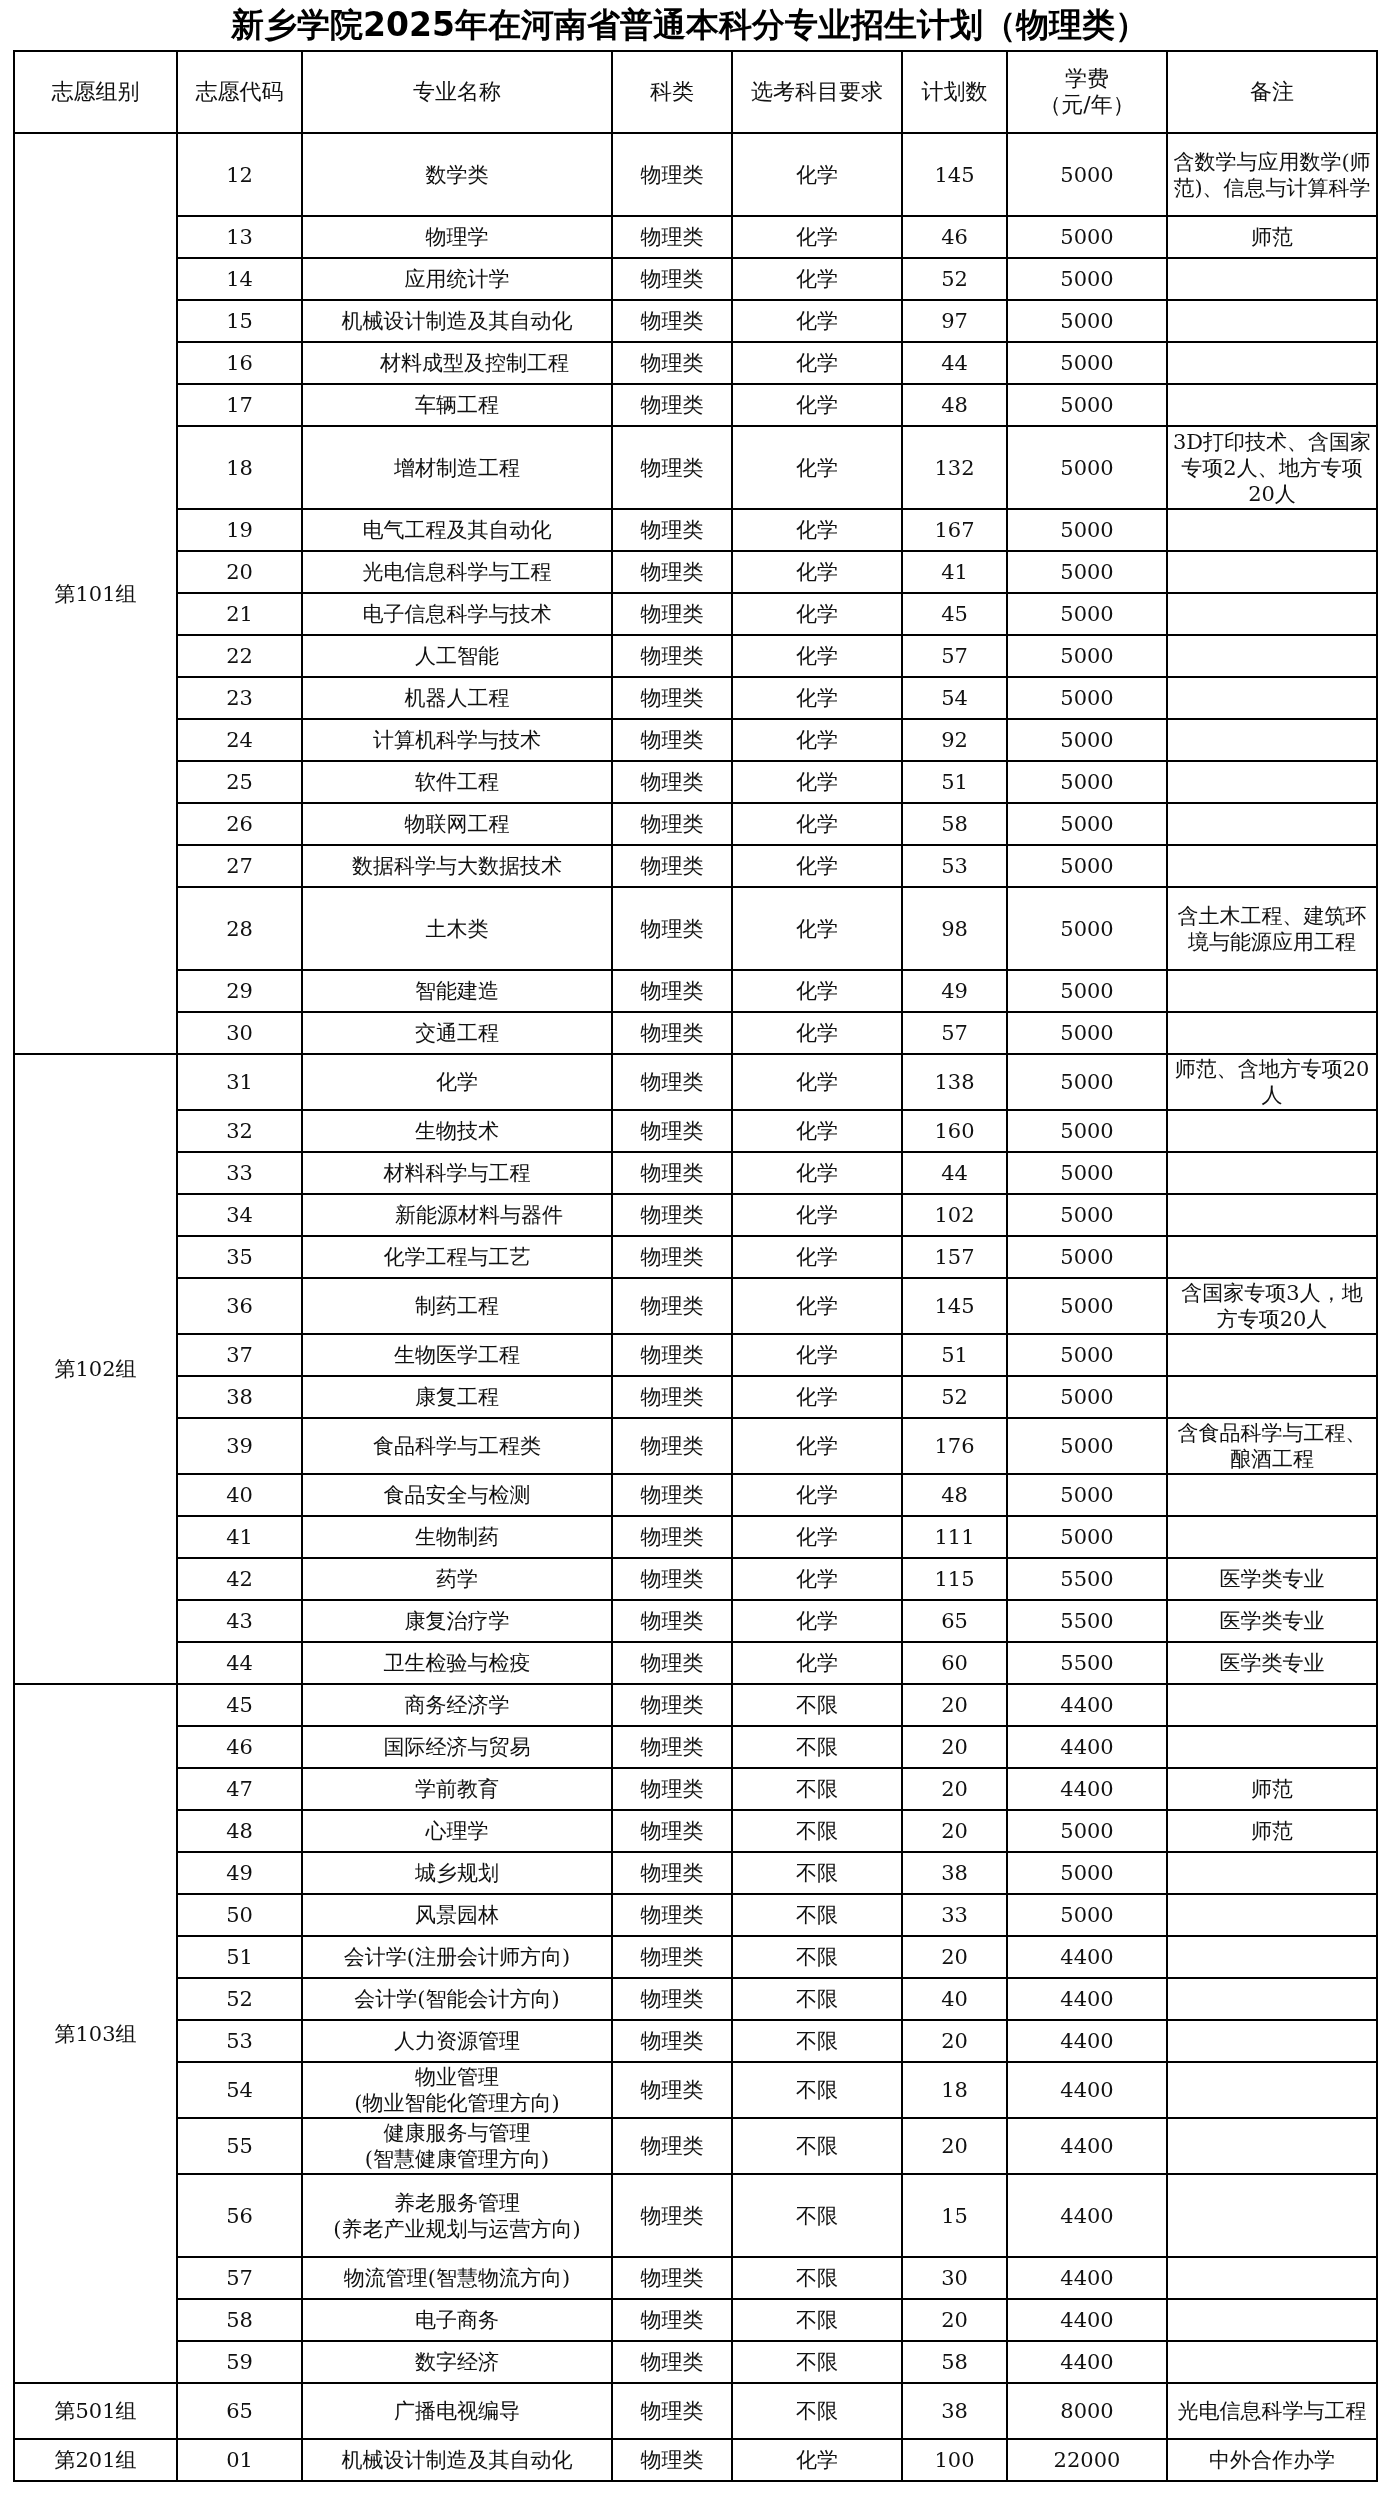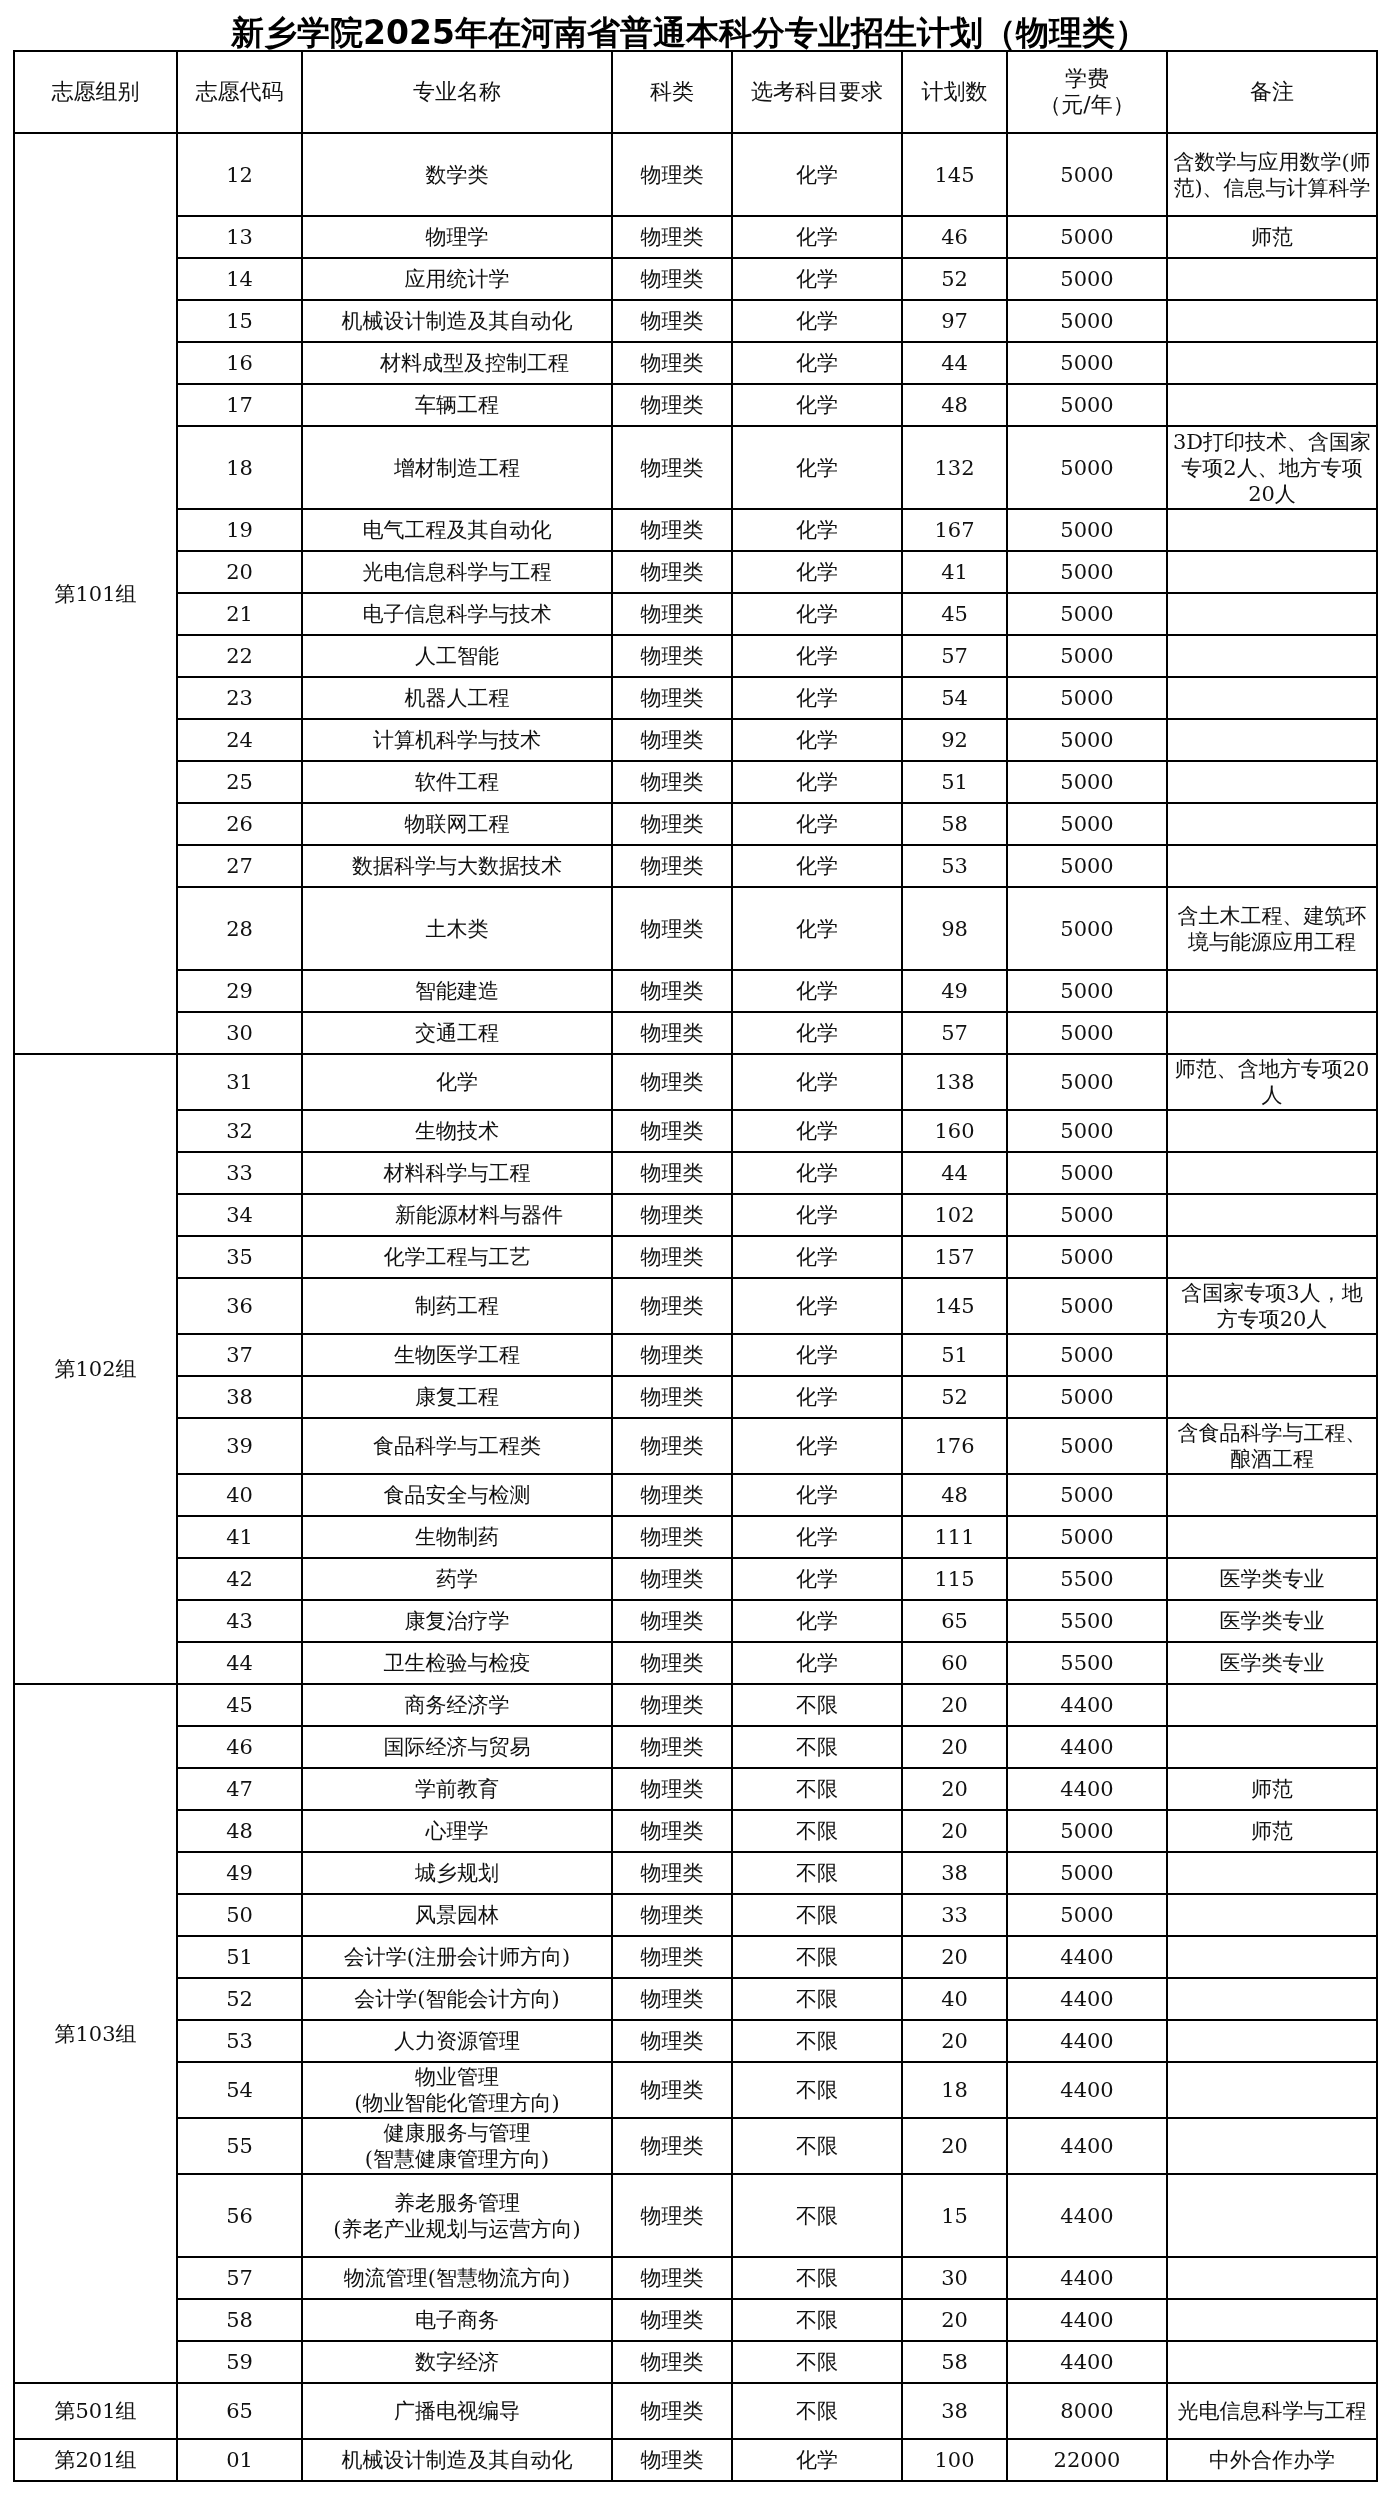--- a/index.html
+++ b/index.html
@@ -1,18 +1,18 @@
 <!DOCTYPE html>
 <html><head>
 <meta charset="utf-8">
 <style>
   html, body { margin: 0; padding: 0; background: #ffffff; }
   body { width: 1379px; height: 2495px; position: relative; font-family: "DejaVu Serif", "Liberation Serif", serif; color: #111; }
   .title {
-    position: absolute; left: 0; top: 10px; width: 1379px; height: 46px;
+    position: absolute; left: 0; top: 2px; width: 1379px; height: 46px;
     text-align: center; font-family: "DejaVu Sans", "Liberation Sans", sans-serif;
     font-size: 33px; font-weight: bold; line-height: 46px; letter-spacing: 0px; color: #000;
   }
   table.plan {
     position: absolute; left: 13px; top: 50px; width: 1363px;
     border-collapse: collapse; table-layout: fixed;
   }
   table.plan th, table.plan td {
     border: 2px solid #000; text-align: center; vertical-align: middle;
     padding: 0 4px; font-size: 21px; line-height: 26px; font-weight: normal;

